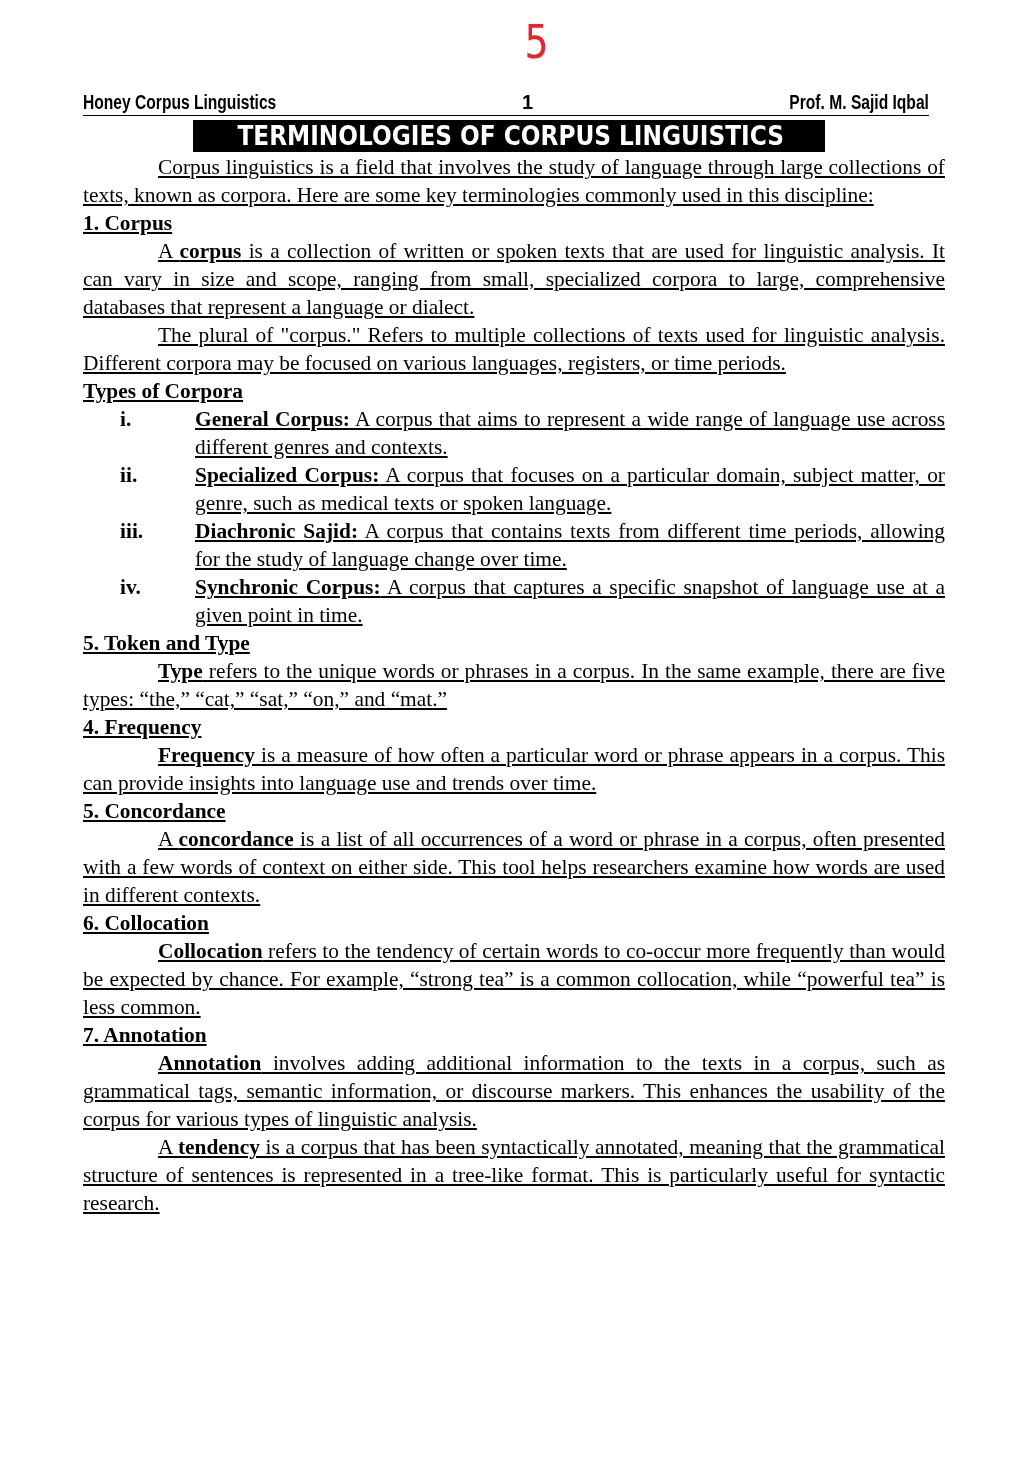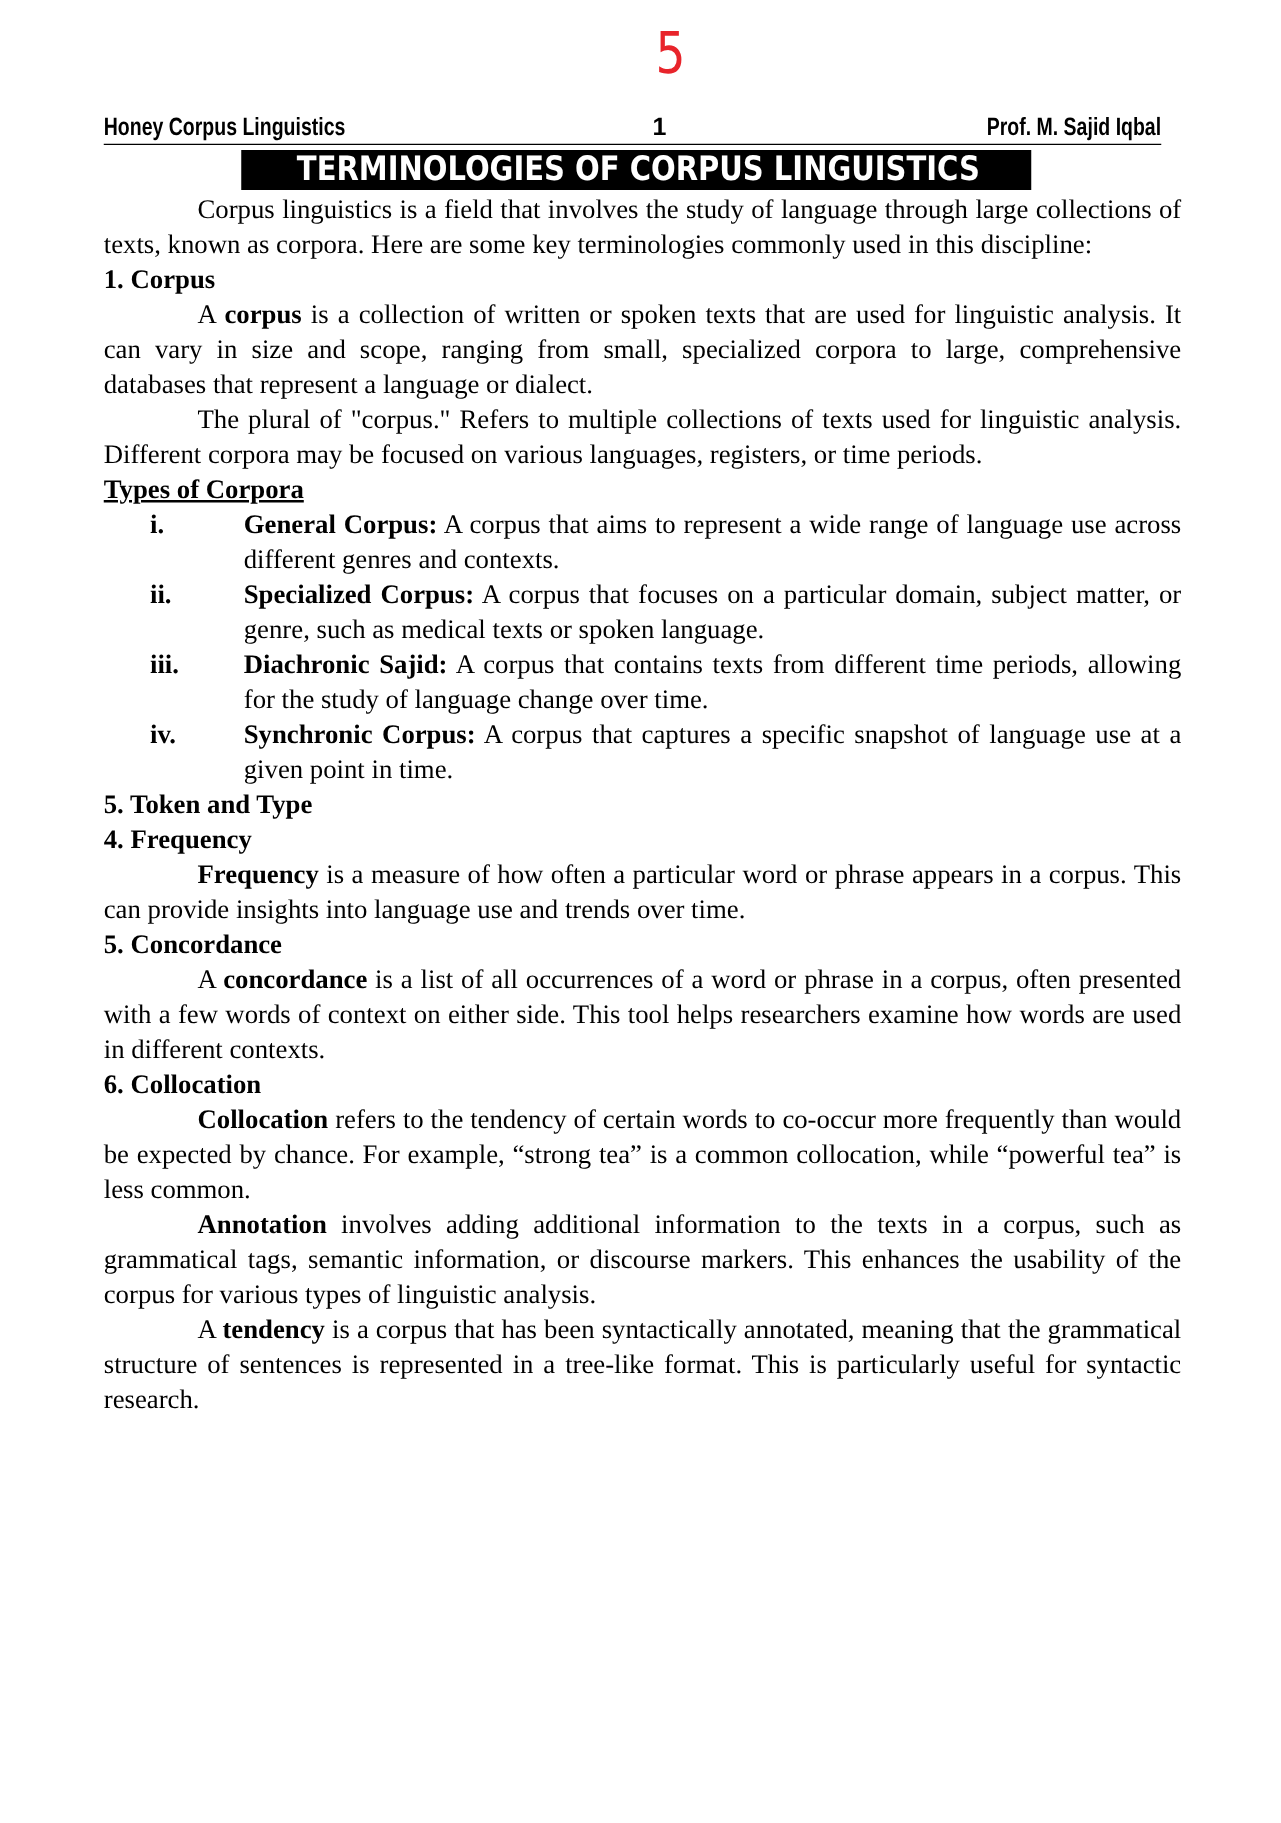--- a/index.html
+++ b/index.html
@@ -22,21 +22,21 @@
       position: absolute; top: 120px; left: 193px; width: 632px; height: 32px;
       background: #000; color: #fff; text-align: center;
       font-family: "DejaVu Sans", sans-serif; font-weight: bold; font-size: 27px; line-height: 32px;
       overflow: hidden; white-space: nowrap;
     }
     .title-bar span { display: inline-block; transform: scaleX(0.86); transform-origin: center; }
     .content {
       position: absolute; top: 153px; left: 83px; width: 862px;
       font-family: "Liberation Serif", serif; font-size: 21.4px; line-height: 28px; color: #000;
     }
-    .content p { margin: 0; text-align: justify; }
+    .content p { margin: 0; text-align: justify; text-decoration: underline; }
     .indent { text-indent: 75px; }
     .heading { font-weight: bold; }
     .subheading { font-weight: bold; text-decoration: underline; }
     .type-item { position: relative; padding-left: 112px; text-align: justify; }
     .type-item .num { position: absolute; left: 37px; top: 0; font-weight: bold; }
     b { font-weight: bold; }
   </style>
 </head>
 <body>
 
@@ -60,26 +60,28 @@
 
   <p class="indent">The plural of "corpus." Refers to multiple collections of texts used for linguistic analysis. Different corpora may be focused on various languages, registers, or time periods.</p>
 
   <p class="subheading">Types of Corpora</p>
   <p class="type-item"><span class="num">i.</span><b>General Corpus:</b><span> A corpus that aims to represent a wide range of language use across different genres and contexts.</span></p>
   <p class="type-item"><span class="num">ii.</span><b>Specialized Corpus:</b><span> A corpus that focuses on a particular domain, subject matter, or genre, such as medical texts or spoken language.</span></p>
   <p class="type-item"><span class="num">iii.</span><b>Diachronic Sajid:</b><span> A corpus that contains texts from different time periods, allowing for the study of language change over time.</span></p>
   <p class="type-item"><span class="num">iv.</span><b>Synchronic Corpus:</b><span> A corpus that captures a specific snapshot of language use at a given point in time.</span></p>
 
   <p class="heading">5. Token and Type</p>
+  <p class="indent"><b>Type</b><span> refers to the unique words or phrases in a corpus. In the same example, there are five types: “the,” “cat,” “sat,” “on,” and “mat.”</span></p>
 
   <p class="heading">4. Frequency</p>
   <p class="indent"><b>Frequency</b><span> is a measure of how often a particular word or phrase appears in a corpus. This can provide insights into language use and trends over time.</span></p>
 
   <p class="heading">5. Concordance</p>
   <p class="indent"><span>A </span><b>concordance</b><span> is a list of all occurrences of a word or phrase in a corpus, often presented with a few words of context on either side. This tool helps researchers examine how words are used in different contexts.</span></p>
 
   <p class="heading">6. Collocation</p>
   <p class="indent"><b>Collocation</b><span> refers to the tendency of certain words to co-occur more frequently than would be expected by chance. For example, “strong tea” is a common collocation, while “powerful tea” is less common.</span></p>
 
+  <p class="heading">7. Annotation</p>
   <p class="indent"><b>Annotation</b><span> involves adding additional information to the texts in a corpus, such as grammatical tags, semantic information, or discourse markers. This enhances the usability of the corpus for various types of linguistic analysis.</span></p>
 
   <p class="indent"><span>A </span><b>tendency</b><span> is a corpus that has been syntactically annotated, meaning that the grammatical structure of sentences is represented in a tree-like format. This is particularly useful for syntactic research.</span></p>
 </div>
 
 </body></html>

